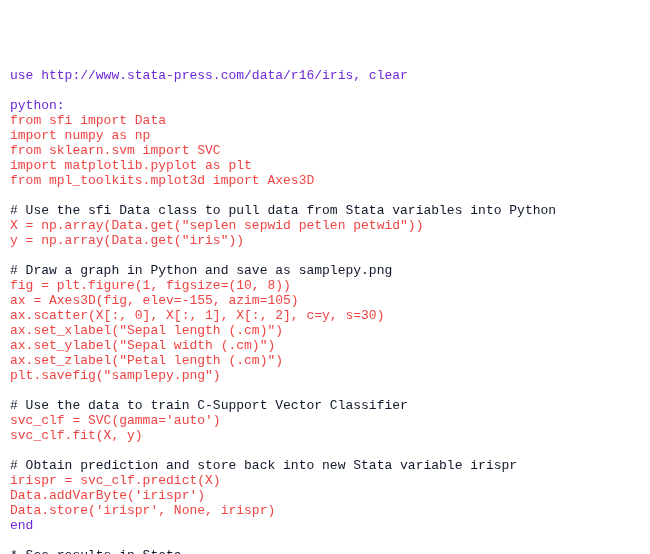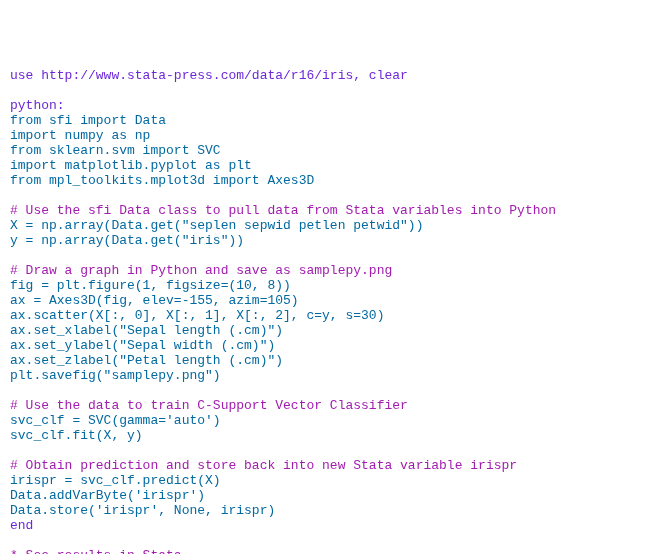--- a/index.html
+++ b/index.html
@@ -18,24 +18,24 @@
       white-space: pre;
       overflow: hidden;
     }
     .code-block {
       color: #333333;
     }
     .stata-cmd {
       color: #6d28d9;
     }
     .python-code {
-      color: #0369a1;
+      color: #ef4444;
     }
     .comment {
-      color: #a21caf;
+      color: #0f172a;
     }
     .line {
       display: block;
     }
   </style>
 </head>
 <body>
 
 
 

